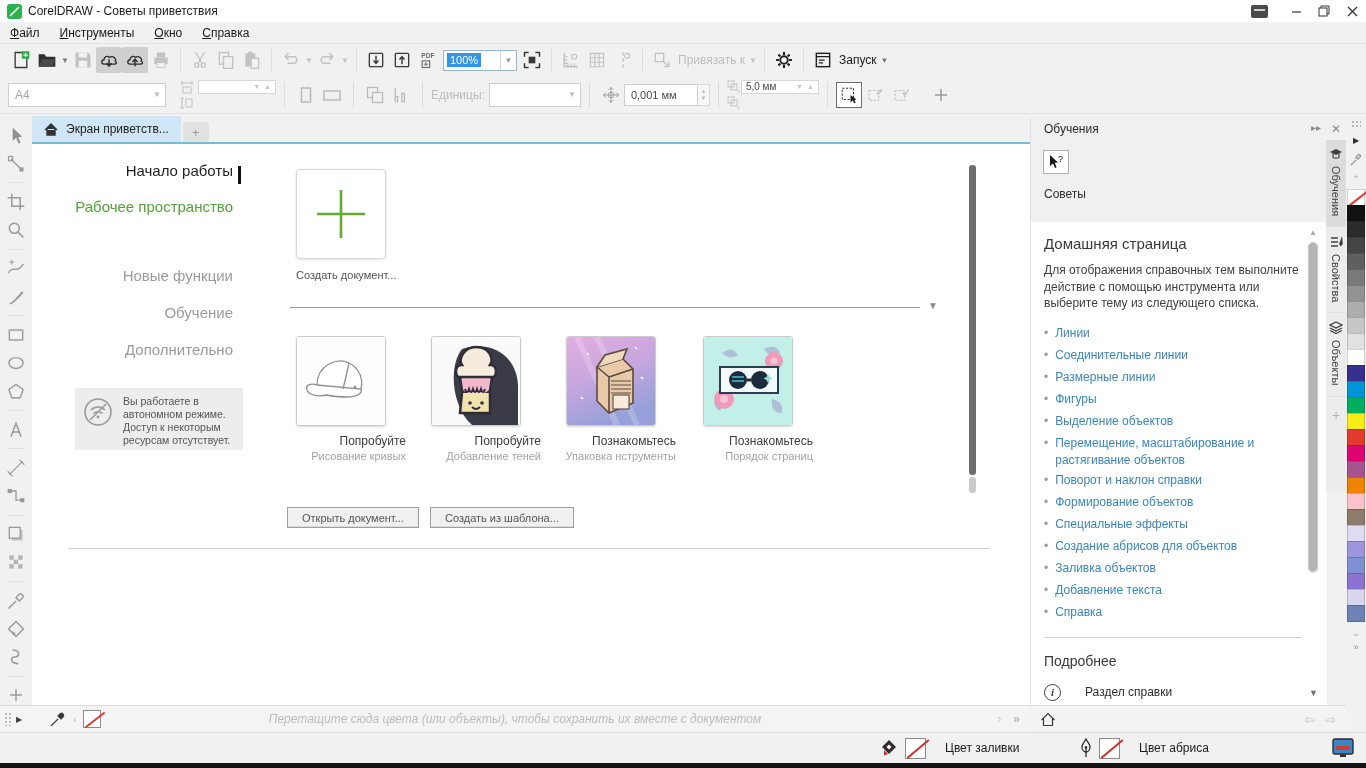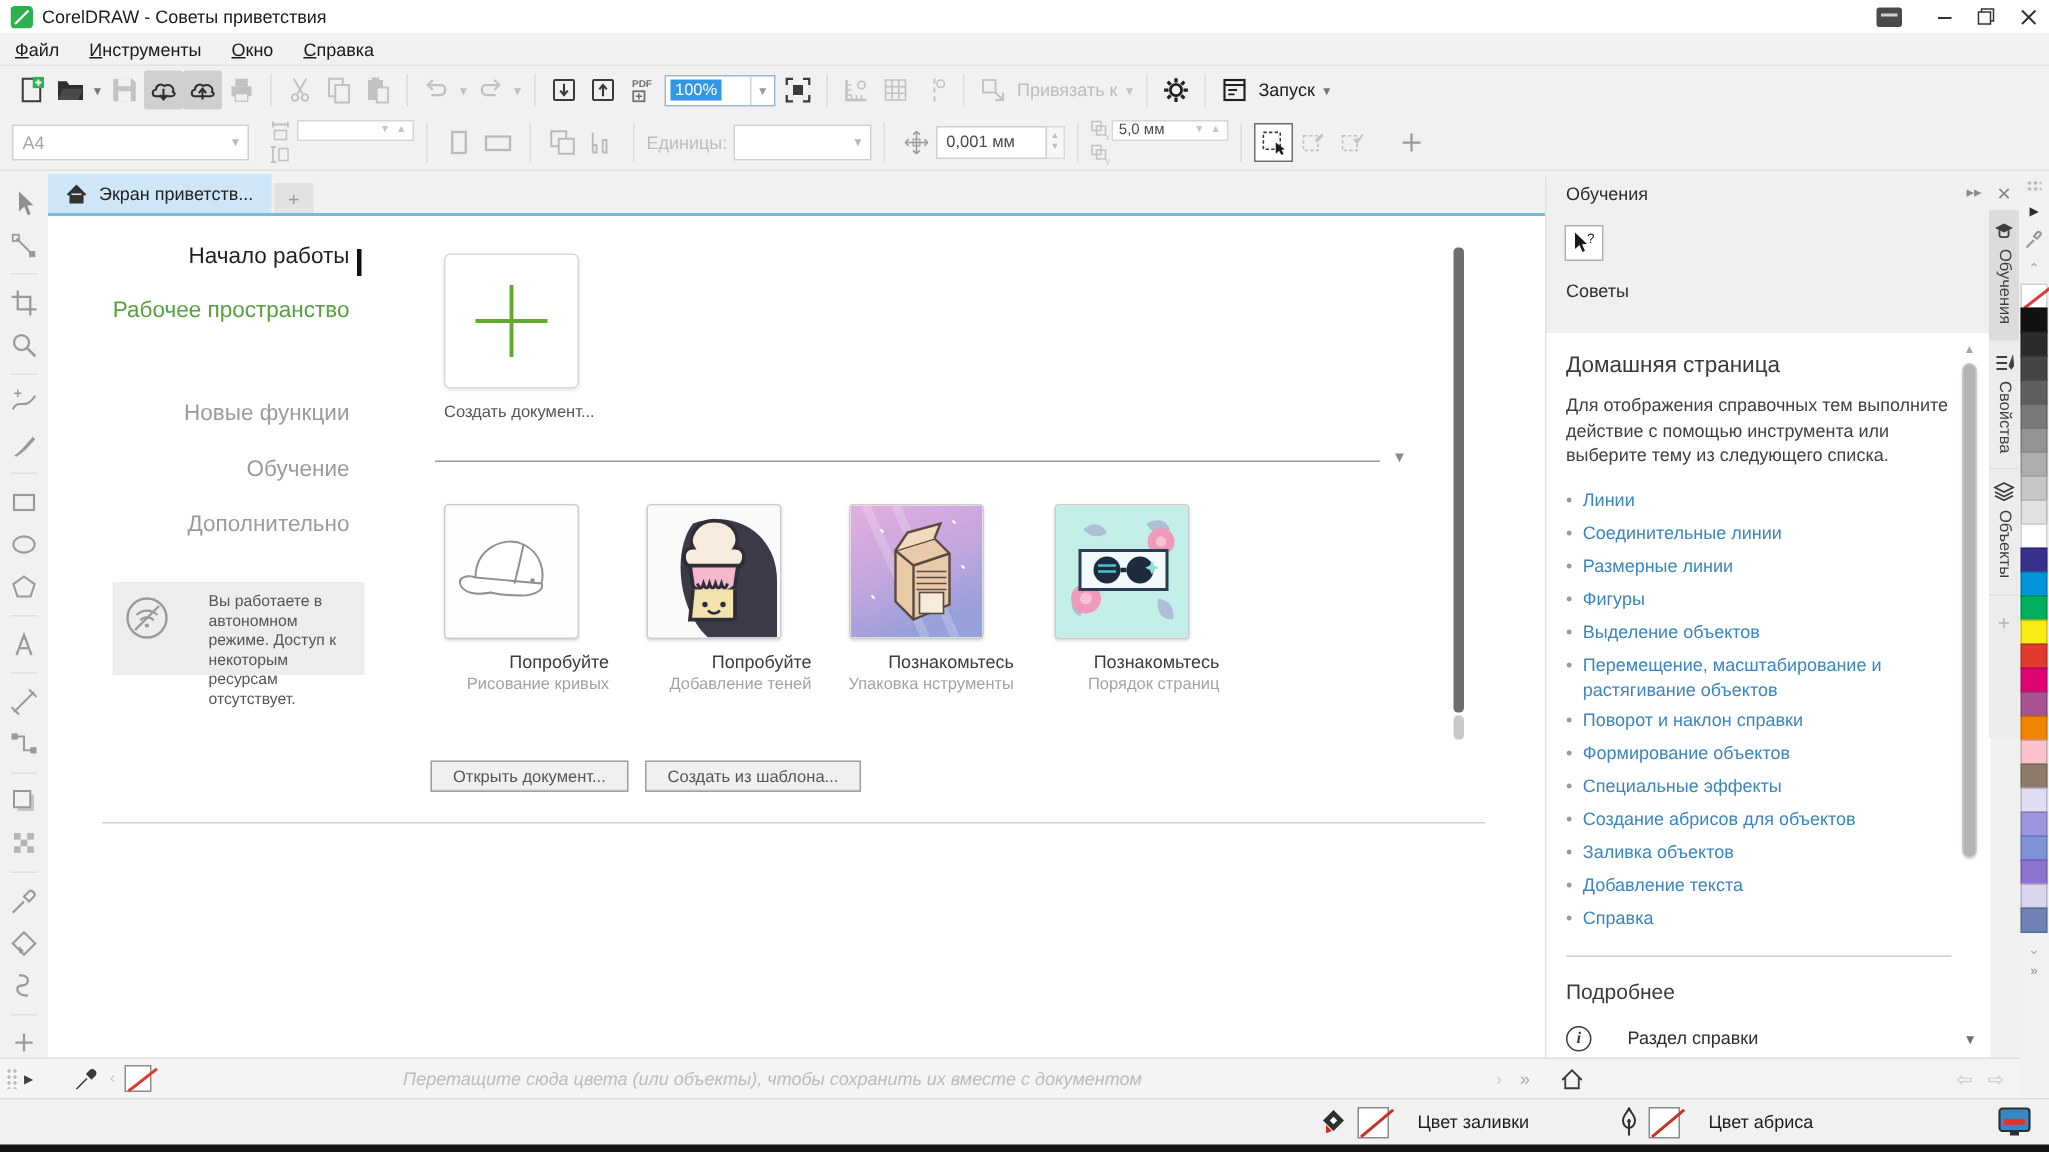--- a/index.html
+++ b/index.html
@@ -57,21 +57,21 @@
   .doc-tab { height:26px; background:#cfe6f6; display:flex; align-items:center; padding:0 12px; gap:8px; font-size:12px; color:#222; }
   .tab-plus { width:26px; height:20px; background:#e2e2e2; margin-left:2px; display:flex; align-items:center; justify-content:center; color:#9a9a9a; font-size:13px;}
 
   
   .canvas { position:absolute; left:32px; top:144px; width:998px; height:561px; background:#fff; }
   .nav-item { position:absolute; right:797px; white-space:nowrap; font-size:15px; cursor:default;}
   .nav-active { color:#1f1f1f; }
   .nav-green { color:#54a33c; }
   .nav-dim { color:#9b9b9b; }
   .nav-caret { position:absolute; left:206px; top:22px; width:3px; height:18px; background:#111; }
-  .offline-box { position:absolute; left:43px; top:244px; width:168px; height:62px; background:#ededed; display:flex; gap:24px; padding:7px 6px; }
+  .offline-box { position:absolute; left:43px; top:244px; width:168px; height:62px; background:#ededed; display:flex; gap:8px; padding:7px 6px; }
   .offline-text { font-size:10.5px; color:#555; line-height:13px; }
   .create-card { position:absolute; left:264px; top:25px; width:90px; height:90px; background:#fff; border:1px solid #d9d9d9; border-radius:4px; box-shadow:0 1px 3px rgba(0,0,0,.12); display:flex; align-items:center; justify-content:center; }
   .create-label { position:absolute; left:264px; top:125px; font-size:11px; color:#555; }
   .divider { position:absolute; left:258px; top:163px; width:630px; height:1px; background:#9a9a9a; }
   .divider-arrow { position:absolute; left:896px; top:156px; color:#8a8a8a; font-size:10px; }
   .thumb { position:absolute; top:192px; width:90px; height:90px; border:1px solid #ccc; border-radius:3px; overflow:hidden; box-shadow:0 1px 2px rgba(0,0,0,.15); }
   .thumb-cap { position:absolute; top:290px; width:130px; text-align:right; }
   .thumb-cap .t { font-size:12px; color:#3c3c3c; margin-bottom:2px;}
   .thumb-cap .s { font-size:11px; color:#a3a3a3; line-height:13px;}
   .wbtn { position:absolute; top:363px; height:21px; border:1px solid #9f9f9f; background:#f0f0f0; font-size:11px; color:#555; display:flex; align-items:center; padding:0 14px; box-shadow:inset 0 -1px 0 #dcdcdc;}

